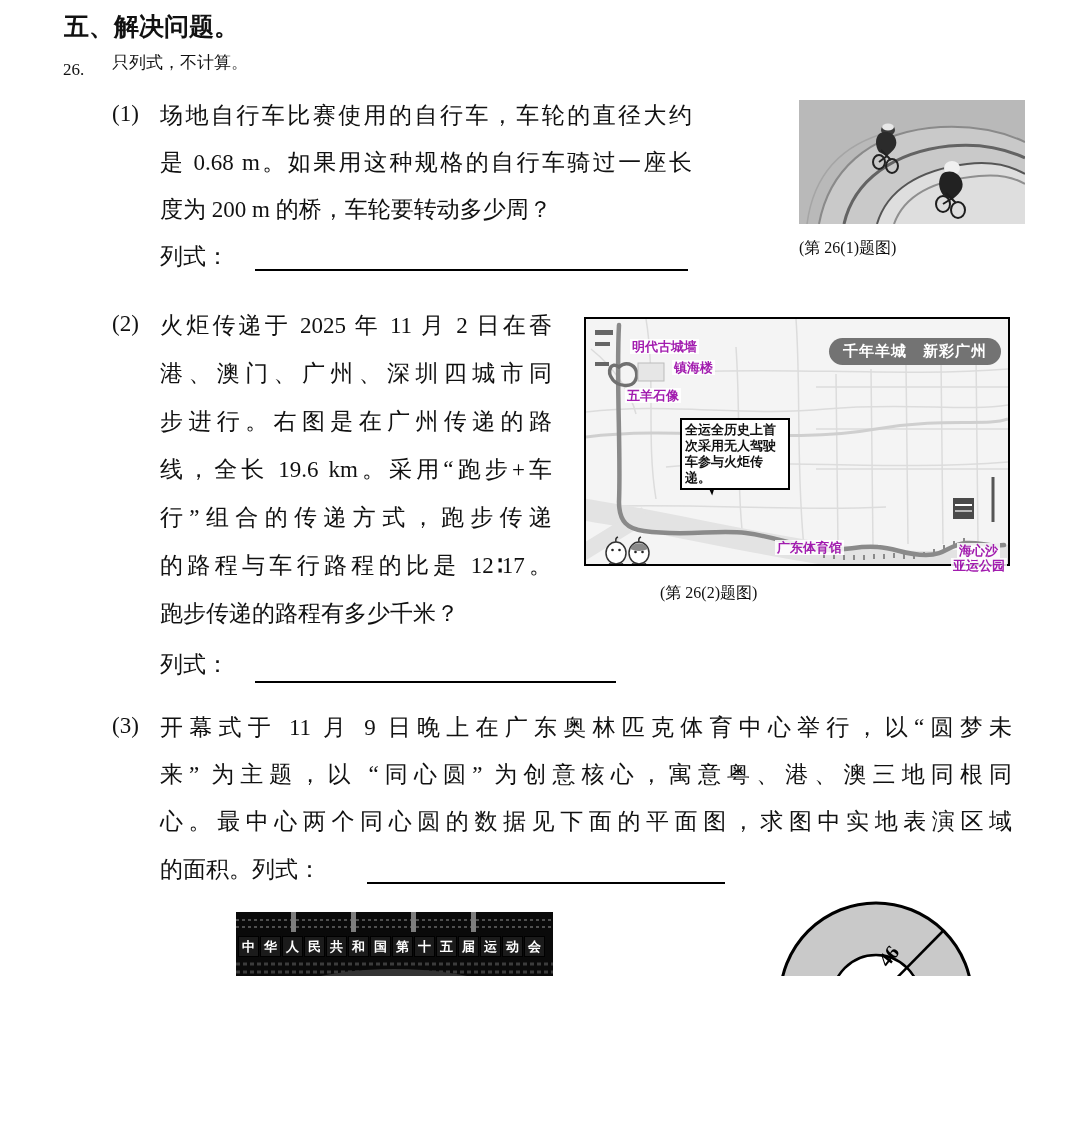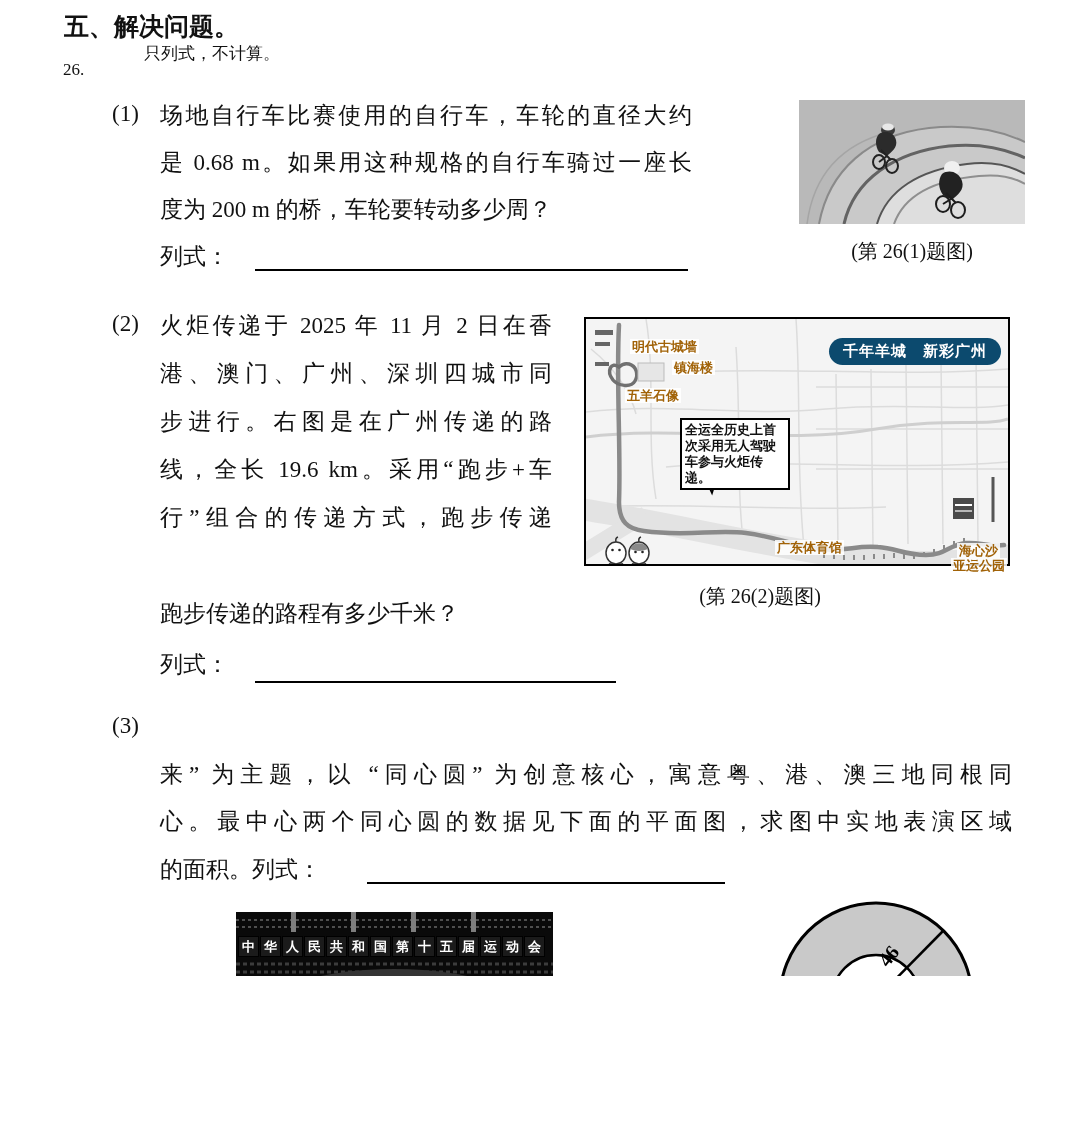--- a/index.html
+++ b/index.html
@@ -5,29 +5,29 @@
   html,body{margin:0;padding:0;background:#fff;}
   #page{position:relative;width:1079px;height:976px;background:#ffffff;overflow:hidden;
         font-family:"Liberation Serif","DejaVu Serif",serif;color:#111;}
   .abs{position:absolute;}
   .heading{font-family:"Liberation Sans","DejaVu Sans",sans-serif;font-weight:bold;font-size:25px;}
   .body-t{font-size:17px;line-height:30px;white-space:nowrap;}
   .line{position:absolute;font-size:23px;line-height:30px;}
   .just{text-align:justify;text-align-last:justify;white-space:normal;}
   .marker{position:absolute;font-size:23px;}
   .blank{position:absolute;height:2px;background:#000;}
-  .caption{position:absolute;font-size:20px;text-align:center;}
+  .caption{position:absolute;font-size:16px;text-align:left;}
   
   #map{position:absolute;left:584px;top:317px;width:426px;height:249px;background:#f4f4f4;
        border:2px solid #000;box-sizing:border-box;}
   #map svg{position:absolute;left:0;top:0;}
   .maplab{position:absolute;font-family:"Liberation Sans","DejaVu Sans",sans-serif;
-          font-weight:bold;font-size:13px;line-height:15px;color:#a16207;
+          font-weight:bold;font-size:13px;line-height:15px;color:#a21caf;
           background:rgba(255,255,255,.85);padding:0 2px;white-space:nowrap;}
-  #map-banner{position:absolute;left:243px;top:19px;background:#0c4a6e;color:#fff;
+  #map-banner{position:absolute;left:243px;top:19px;background:#737373;color:#fff;
           font-family:"Liberation Sans","DejaVu Sans",sans-serif;font-weight:bold;font-size:15px;
           padding:4px 14px;border-radius:16px;letter-spacing:1px;white-space:nowrap;}
   #callout{position:absolute;left:94px;top:99px;width:100px;background:#fff;border:2px solid #000;
           padding:2px 3px;font-family:"Liberation Sans","DejaVu Sans",sans-serif;font-weight:bold;
           font-size:13px;line-height:16px;}
   .hxs{text-align:center;}
   
   #ceremony{position:absolute;left:236px;top:912px;width:317px;height:180px;background:#0a0a0a;overflow:hidden;}
   #ceremony-banner-row{position:absolute;left:3px;top:25px;width:314px;display:flex;gap:3px;}
   .ban-ch{display:block;width:19px;height:19px;background:#1b1b1b;color:#fff;text-align:center;
@@ -38,21 +38,21 @@
   .diag-sans{font-family:"Liberation Sans","DejaVu Sans",sans-serif;}
 </style>
 </head>
 <body>
 
 <div id="page">
 
   <div class="abs heading" style="left:64px;top:10px;">五、解决问题。</div>
 
   <div class="abs body-t" style="left:63px;top:55px;">26.</div>
-  <div class="abs body-t" style="left:112px;top:39px;margin-left:32px;">只列式，不计算。</div>
+  <div class="abs body-t" style="left:112px;top:48px;">只列式，不计算。</div>
 
   <div class="marker" style="left:112px;top:101px;">(1)</div>
   <div class="line just" style="left:160px;top:101px;width:532px;">场地自行车比赛使用的自行车，车轮的直径大约</div>
   <div class="line just" style="left:160px;top:148px;width:532px;">是 0.68 m。如果用这种规格的自行车骑过一座长</div>
   <div class="line" style="left:160px;top:195px;">度为 200 m 的桥，车轮要转动多少周？</div>
   <div class="line" style="left:160px;top:242px;">列式：</div>
   <div class="blank" style="left:255px;top:269px;width:433px;"></div>
 
   <div class="abs" style="left:799px;top:100px;width:226px;height:124px;">
     <svg width="226" height="124" viewBox="0 0 226 124">
@@ -84,20 +84,21 @@
     </svg>
   </div>
   <div class="caption" style="left:799px;top:238px;width:226px;">(第 26(1)题图)</div>
 
   <div class="marker" style="left:112px;top:311px;">(2)</div>
   <div class="line just" style="left:160px;top:311px;width:392px;">火炬传递于 2025 年 11 月 2 日在香</div>
   <div class="line just" style="left:160px;top:359px;width:392px;">港、澳门、广州、深圳四城市同</div>
   <div class="line just" style="left:160px;top:407px;width:392px;">步进行。右图是在广州传递的路</div>
   <div class="line just" style="left:160px;top:455px;width:392px;">线，全长 19.6 km。采用“跑步+车</div>
   <div class="line just" style="left:160px;top:503px;width:392px;">行”组合的传递方式，跑步传递</div>
+  <div class="line just" style="left:160px;top:551px;width:392px;">的路程与车行路程的比是 12∶17。</div>
   <div class="line" style="left:160px;top:599px;">跑步传递的路程有多少千米？</div>
   <div class="line" style="left:160px;top:650px;">列式：</div>
   <div class="blank" style="left:255px;top:681px;width:361px;"></div>
 
   <div id="map">
     <svg width="422" height="245" viewBox="0 0 422 245">
 
       <g stroke="#dcdcdc" stroke-width="1.5" fill="none">
         <path d="M0,93 C80,83 160,98 240,90 C320,83 380,93 422,86"></path>
         <path d="M100,53 C200,48 320,58 422,50"></path>
@@ -160,20 +161,21 @@
       <div>次采用无人驾驶</div>
       <div>车参与火炬传递。</div>
     </div>
     <div class="maplab" style="left:189px;top:221px;">广东体育馆</div>
     <div class="maplab hxs" style="left:371px;top:224px;">海心沙</div>
     <div class="maplab hxs" style="left:365px;top:239px;text-align:center;">亚运公园</div>
   </div>
   <div class="caption" style="left:660px;top:583px;width:200px;">(第 26(2)题图)</div>
 
   <div class="marker" style="left:112px;top:713px;">(3)</div>
+  <div class="line just" style="left:160px;top:713px;width:852px;">开幕式于 11 月 9 日晚上在广东奥林匹克体育中心举行，以“圆梦未</div>
   <div class="line just" style="left:160px;top:807px;width:852px;">心。最中心两个同心圆的数据见下面的平面图，求图中实地表演区域</div>
   <div class="line just" style="left:160px;top:760px;width:852px;">来” 为主题，以 “同心圆” 为创意核心，寓意粤、港、澳三地同根同</div>
   <div class="line" style="left:160px;top:855px;">的面积。列式：</div>
   <div class="blank" style="left:367px;top:882px;width:358px;"></div>
 
   <div id="ceremony">
     <svg width="317" height="180" viewBox="0 0 317 180">
       <rect width="317" height="180" fill="#0a0a0a"></rect>
       <g stroke="#4f4f4f" stroke-width="2" stroke-dasharray="3,3">
         <line x1="0" y1="8" x2="317" y2="8"></line>

